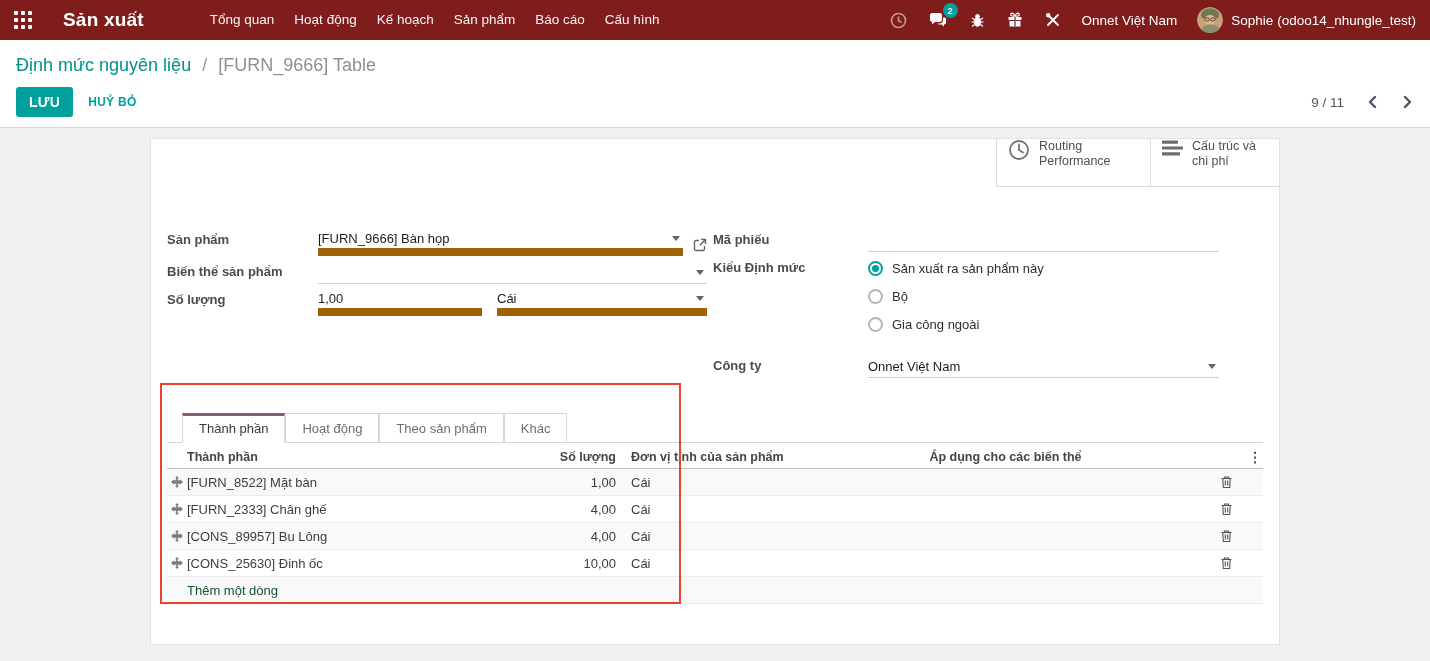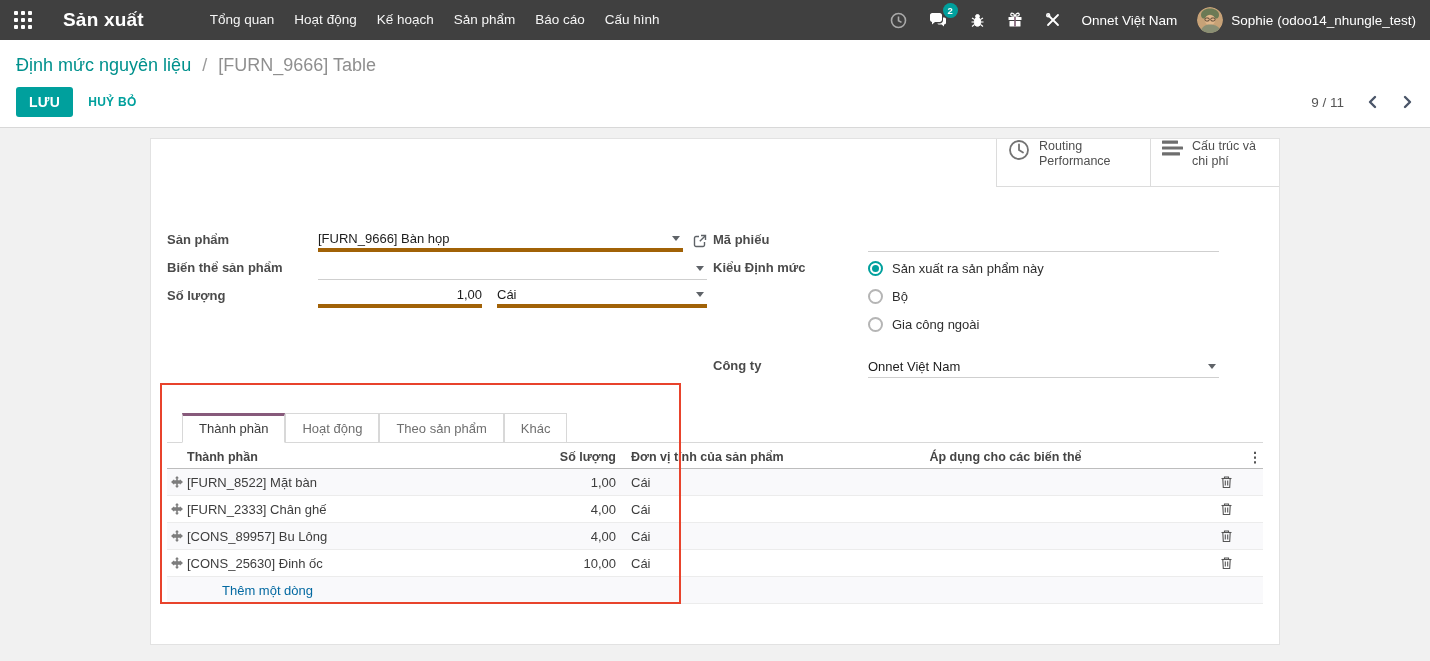--- a/index.html
+++ b/index.html
@@ -6,21 +6,21 @@
   html,body { width:1430px; height:661px; overflow:hidden; }
   body {
     font-family: "Liberation Sans", sans-serif;
     font-size: 13px;
     position: relative;
     background: #f1f1f1;
     color: #333;
   }
   
   .topbar {
-    height: 40px; background: #404040; display: flex; align-items: center;
+    height: 40px; background: #7f1d1d; display: flex; align-items: center;
     color: #fff; position: relative; z-index: 5;
   }
   .apps-btn { width: 46px; display:flex; align-items:center; justify-content:center; cursor:pointer; height:40px; }
   .brand { font-size: 19px; font-weight: 700; margin-left: 17px; letter-spacing:.2px; }
   .nav { display:flex; margin-left: 56px; }
   .nav-item { padding: 0 10px; line-height: 40px; font-size: 13.5px; color: rgba(255,255,255,.95); cursor:pointer; white-space:nowrap; }
   .systray { margin-left:auto; display:flex; align-items:center; padding-right: 14px; }
   .sys-icon { padding: 0 11px; display:flex; align-items:center; position:relative; cursor:pointer; height:40px; }
   .sys-icon.dim svg { opacity:.55; }
   .badge {
@@ -72,21 +72,21 @@
   .col-left { width:540px; flex-shrink:0; }
   .col-right { width:512px; padding-left:6px; }
   .frow { display:flex; margin-bottom:7px; }
   .flabel { width:151px; flex-shrink:0; font-weight:700; color:#4b4b4b; font-size:13px; padding-top:1px; }
   .col-right .flabel { width:155px; }
   .fcontrol { flex:1; min-width:0; }
   .uline {
     display:flex; align-items:center; border-bottom:1px solid #cfcfcf;
     min-height:21px; font-size:13px; color:#1c1c1c; padding-bottom:2px;
   }
-  .required .uline { border-bottom:4px solid #a16207;justify-content:flex-end; }
+  .required .uline { border-bottom:8px solid #a16207; }
   .caret { width:0; height:0; border-left:4px solid transparent; border-right:4px solid transparent; border-top:5px solid #5f6368; margin-left:auto; margin-right:3px; flex-shrink:0; }
   .ext-wrap { display:flex; align-items:flex-end; gap:10px; }
   .ext-wrap .uline { flex:1; }
   .ext-icon { margin-bottom:4px; cursor:pointer; display:flex; }
   .qty-wrap { display:flex; gap:15px; }
   .qty-field { width:164px; }
   .uom-field { flex:1; }
   .opts { padding-top:2px; }
   .opt { display:flex; align-items:center; gap:9px; height:15px; margin-bottom:13px; color:#2e2e2e; cursor:pointer; }
   .radio { width:15px; height:15px; border-radius:50%; border:2px solid #b5b5b5; flex-shrink:0; position:relative; }
@@ -116,21 +116,21 @@
   .trow { height:27px; border-bottom:1px solid #ececec; color:#3d3d3d; cursor:pointer; }
   .trow.stripe { background:#f9f9fb; }
   .cell-qty { text-align:right; }
   .cell-uom { padding-left:15px; }
   .cell-variants { text-align:center; }
   .cell-handle { display:flex; justify-content:flex-start; padding-left:4px; }
   .cell-trash { display:flex; justify-content:center; cursor:pointer; }
   .kebab { color:#555; font-size:14px; font-weight:700; cursor:pointer; text-align:center; line-height:14px; }
   .kebab::before { content:"\22EE"; }
   .add-row { height:27px; display:flex; align-items:center; background:#f9f9fb; padding-left:20px; border-bottom:1px solid #ececec; }
-  .add-link { color:#0369a1; cursor:pointer;margin-left:35px; }
+  .add-link { color:#14532d; cursor:pointer; }
 
   
   .annotation {
     position:absolute; left:160px; top:383px; width:521px; height:221px;
     border:2px solid #e8432c; pointer-events:none; z-index:20;
   }
   svg { display:block; }
 </style>
 </head>
 <body>

